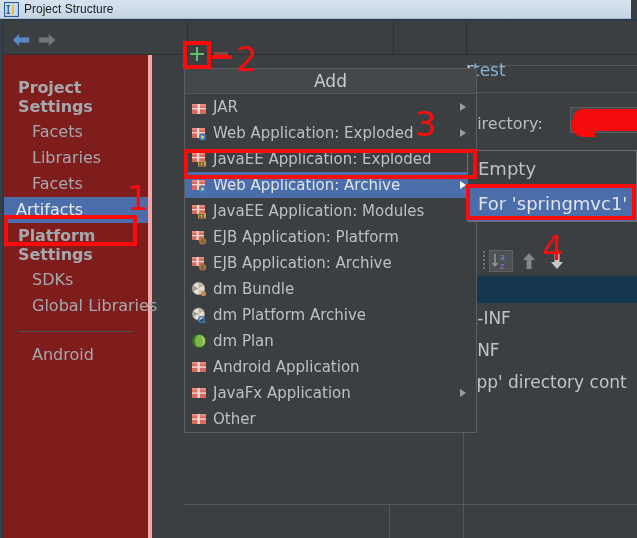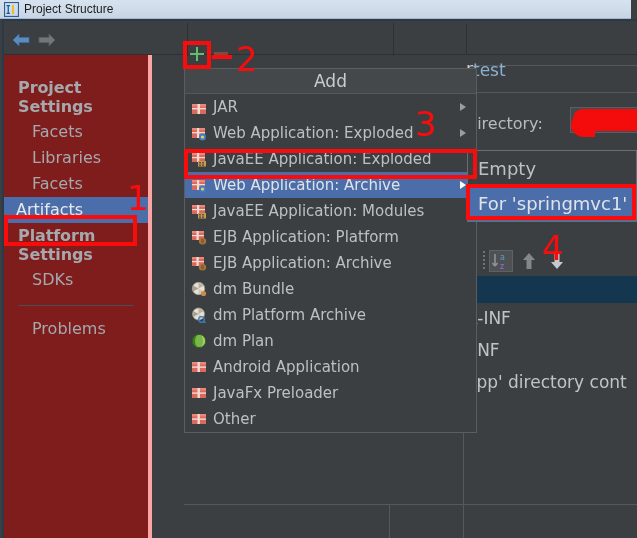--- a/index.html
+++ b/index.html
@@ -406,23 +406,24 @@
   <div id="sidebar">
 
     <div class="side-group">Project Settings</div>
     <div class="side-item">Facets</div>
     <div class="side-item">Libraries</div>
     <div class="side-item">Facets</div>
     <div class="side-item selected">Artifacts</div>
 
     <div class="side-group">Platform Settings</div>
     <div class="side-item">SDKs</div>
+    <div class="side-item">Global Libraries</div>
 
     <div class="side-sep"></div>
-    <div class="side-item">Problems</div>
+    <div class="side-item">Android</div>
   </div>
 
   <div id="right-panel">
     <div id="rp-tab"></div>
     <div id="rp-tab-label">test</div>
 
     <div id="rp-dir-label">directory:</div>
     <div id="rp-dir-field"></div>
     <div id="rp-redact"></div>
     <div id="rp-redact2"></div>
@@ -614,32 +615,33 @@
         <svg width="16" height="16" viewBox="0 0 16 16">
           <rect x="1" y="3" width="14" height="10" fill="#d96a5e"></rect>
           <rect x="1" y="3" width="14" height="2.4" fill="#e8897c"></rect>
           <rect x="6.5" y="3" width="2.4" height="10" fill="#f5d9d4"></rect>
           <rect x="1" y="7.4" width="14" height="1.4" fill="#f5d9d4"></rect>
         </svg>
       </span>
       <span>Android Application</span>
     </div>
 
-
     <div class="menu-item">
       <span class="mi-icon">
         <svg width="16" height="16" viewBox="0 0 16 16">
           <rect x="1" y="3" width="14" height="10" fill="#d96a5e"></rect>
           <rect x="1" y="3" width="14" height="2.4" fill="#e8897c"></rect>
           <rect x="6.5" y="3" width="2.4" height="10" fill="#f5d9d4"></rect>
           <rect x="1" y="7.4" width="14" height="1.4" fill="#f5d9d4"></rect>
         </svg>
       </span>
-      <span>JavaFx Preloader</span>
-    </div>
+      <span>JavaFx Application</span>
+      <span class="mi-arrow"></span>
+    </div>
+
 
     <div class="menu-item">
       <span class="mi-icon">
         <svg width="16" height="16" viewBox="0 0 16 16">
           <rect x="1" y="3" width="14" height="10" fill="#d96a5e"></rect>
           <rect x="1" y="3" width="14" height="2.4" fill="#e8897c"></rect>
           <rect x="6.5" y="3" width="2.4" height="10" fill="#f5d9d4"></rect>
           <rect x="1" y="7.4" width="14" height="1.4" fill="#f5d9d4"></rect>
         </svg>
       </span>

